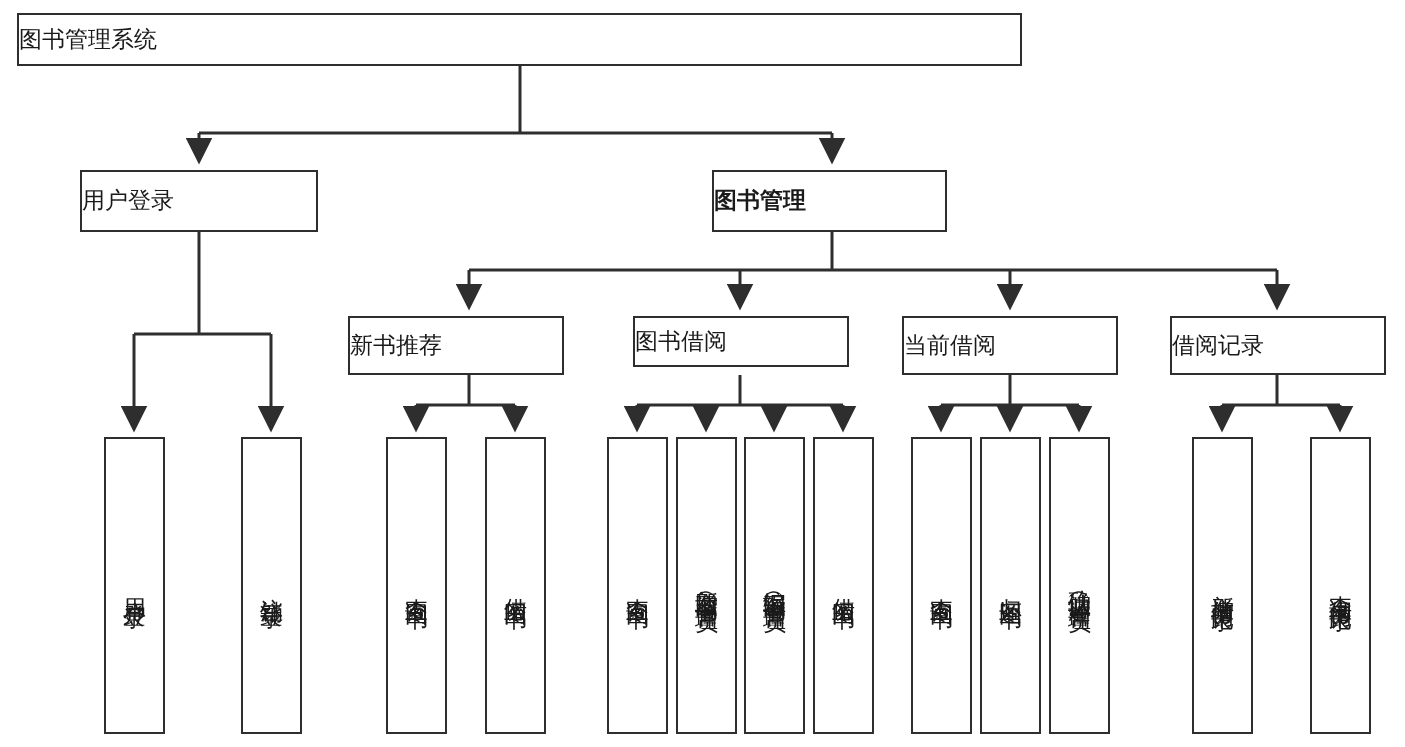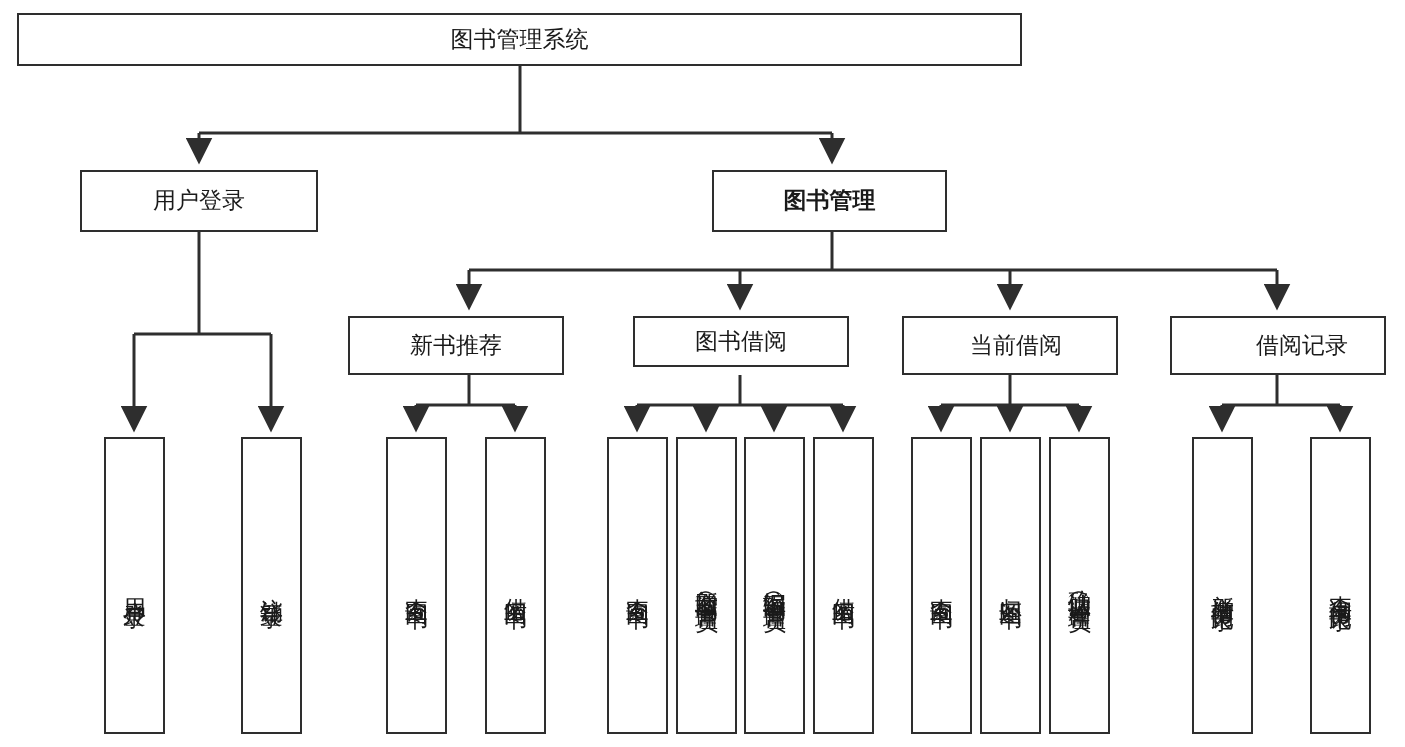--- a/index.html
+++ b/index.html
@@ -26,21 +26,21 @@
     height: 747px;
     pointer-events: none;
   }
   .node {
     position: absolute;
     box-sizing: border-box;
     background: #ffffff;
     border: 2px solid #2e2e2e;
     display: flex;
     align-items: center;
-    justify-content: center;
+    justify-content: flex-start;
     color: #1a1a1a;
   }
   .node .label {
     display: block;
     text-align: center;
     line-height: 1.18;
     white-space: nowrap;
   }
   
   .node.h .label {
@@ -138,24 +138,24 @@
   <div class="node h" style="left:712px; top:170px; width:235px; height:62px;font-weight:bold;">
     <span class="label">图书管理</span>
   </div>
 
   <div class="node h" style="left:348px; top:316px; width:216px; height:59px;">
     <span class="label">新书推荐</span>
   </div>
   <div class="node h" style="left:633px; top:316px; width:216px; height:51px;">
     <span class="label">图书借阅</span>
   </div>
-  <div class="node h" style="left:902px; top:316px; width:216px; height:59px;padding-left:12px;">
+  <div class="node h" style="left:902px; top:316px; width:216px; height:59px;">
     <span class="label">当前借阅</span>
   </div>
-  <div class="node h" style="left:1170px; top:316px; width:216px; height:59px;padding-left:48px;">
+  <div class="node h" style="left:1170px; top:316px; width:216px; height:59px;">
     <span class="label">借阅记录</span>
   </div>
 
   <div class="node v" style="left:104px; top:437px; width:61px; height:297px;">
     <span class="label">用户登录</span>
   </div>
   <div class="node v" style="left:241px; top:437px; width:61px; height:297px;">
     <span class="label">注销登录</span>
   </div>
 

